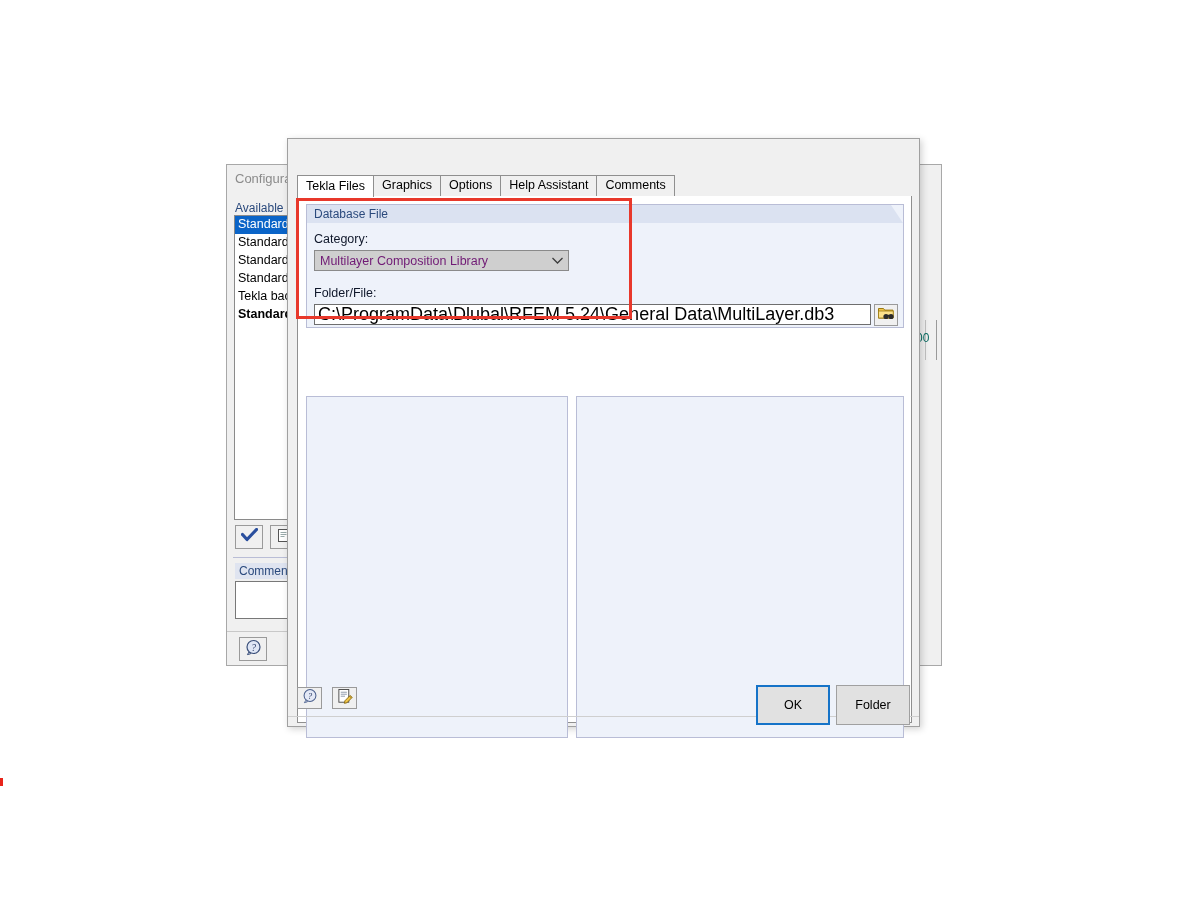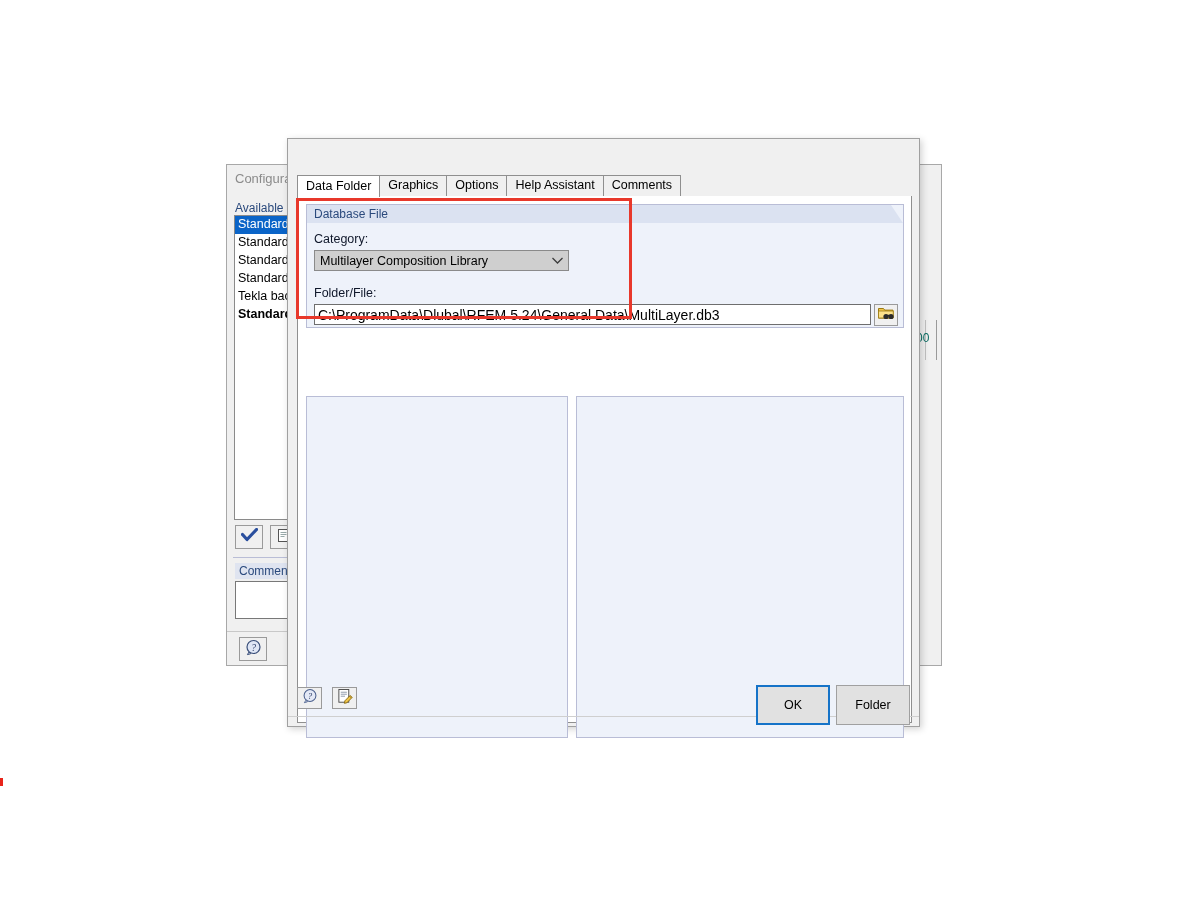--- a/index.html
+++ b/index.html
@@ -286,21 +286,21 @@
     background: #cfcfcf;
     border: 1px solid #8a8a8a;
     box-sizing: border-box;
     display: flex;
     align-items: center;
     cursor: default;
   }
   .combo-text {
     flex: 1;
     font-size: 12.5px;
-    color: #000000;
+    color: #701a75;
     padding-left: 5px;
     white-space: nowrap;
     overflow: hidden;
   }
   .combo-arrow {
     width: 22px;
     display: flex;
     align-items: center;
     justify-content: center;
   }
@@ -313,21 +313,21 @@
     height: 21px;
     display: flex;
     align-items: center;
   }
   .path-input {
     width: 563px;
     height: 21px;
     background: #ffffff;
     border: 1px solid #6e6e6e;
     box-sizing: border-box;
-    font-size: 14px;
+    font-size: 18px;
     color: #000000;
     font-family: "Liberation Sans", sans-serif;
     padding: 0 3px;
     line-height: 19px;
     outline: none;
     white-space: nowrap;
     overflow: hidden;
   }
   .browse-btn {
     margin-left: 3px;
@@ -480,21 +480,21 @@
   </div>
 
   <div class="bg-rail"></div>
   <div class="bg-value">0.00</div>
   <div class="stray-dot"></div>
 
   <div class="dialog">
 
 
     <div class="tabstrip">
-      <div class="tab active">Data Folder</div>
+      <div class="tab active">Tekla Files</div>
       <div class="tab">Graphics</div>
       <div class="tab">Options</div>
       <div class="tab">Help Assistant</div>
       <div class="tab">Comments</div>
     </div>
 
     <div class="tabpage">
 
       <div class="groupbox">
         <div class="group-header"></div>

